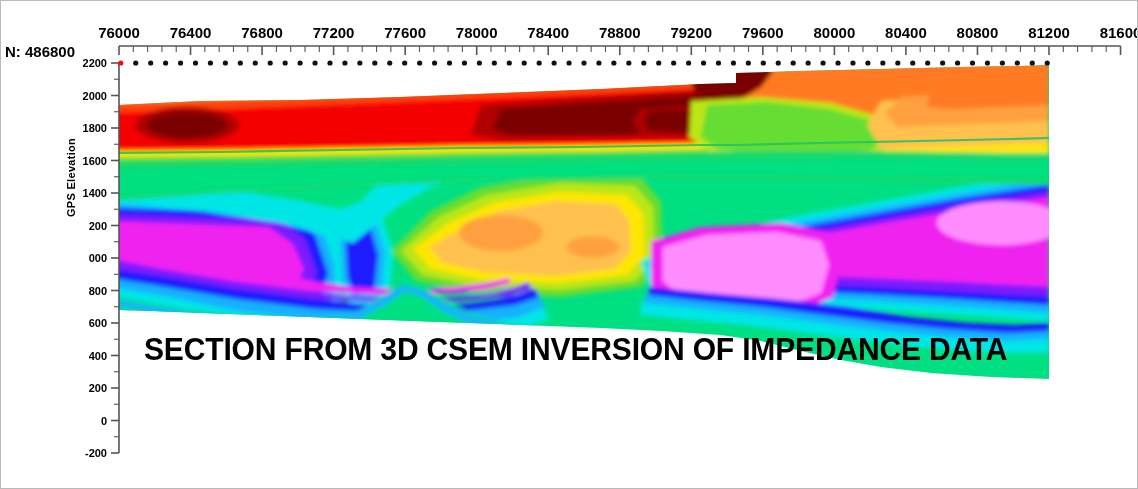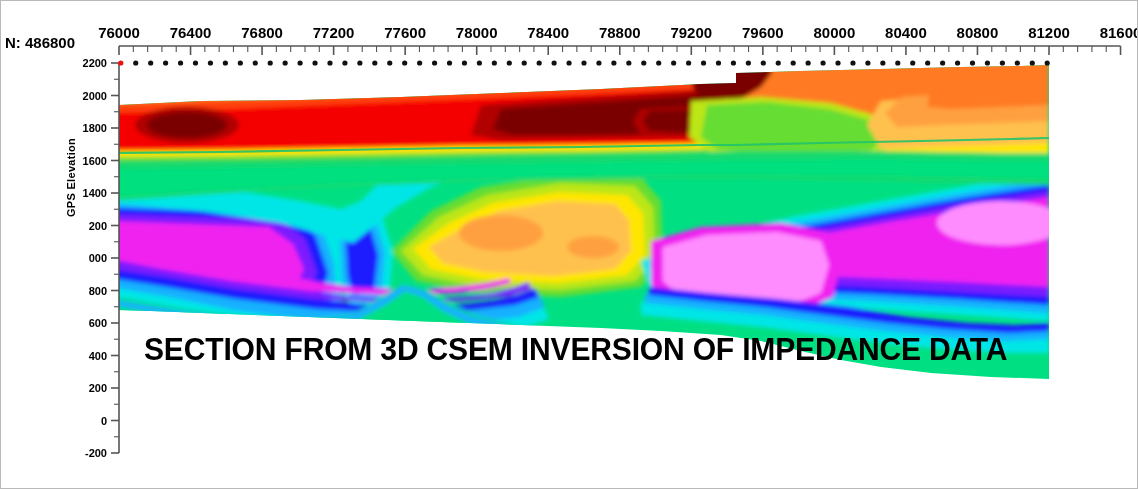--- a/index.html
+++ b/index.html
@@ -6,21 +6,21 @@
   body{font-family:"Liberation Sans",sans-serif;}
   #page{
     position:relative;
     width:1138px;height:489px;
     background:#ffffff;
     border:1px solid #b9b9b9;
     box-sizing:border-box;
     overflow:hidden;
   }
   #northing-label{
-    position:absolute;left:4px;top:33px;
+    position:absolute;left:4px;top:42px;
     font-size:15px;font-weight:bold;color:#000;
     letter-spacing:0px;white-space:nowrap;
   }
   #ylabel{
     position:absolute;
     left:64px;top:196px;
     width:120px;
     transform:rotate(-90deg);
     transform-origin:10px 10px;
     font-size:11px;font-weight:bold;color:#000;

